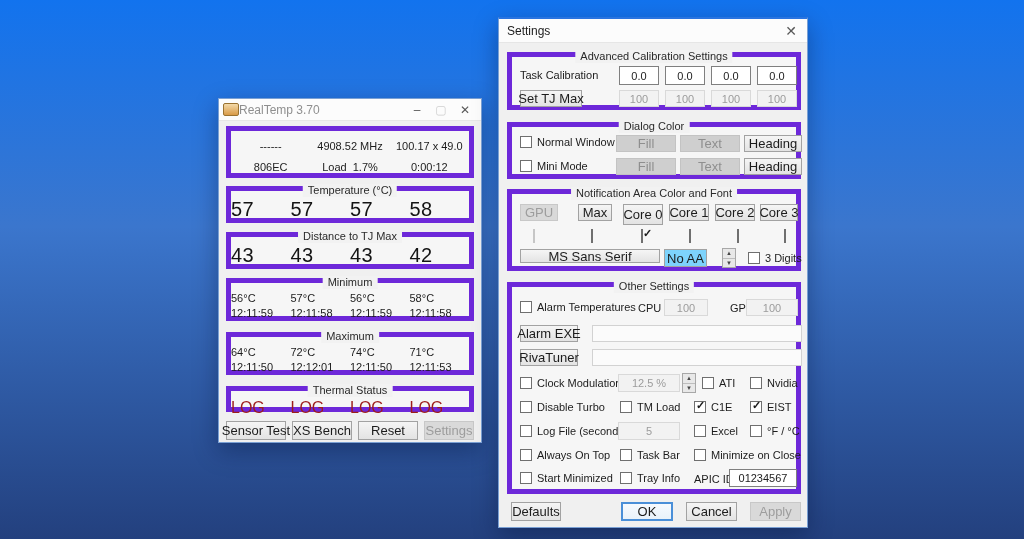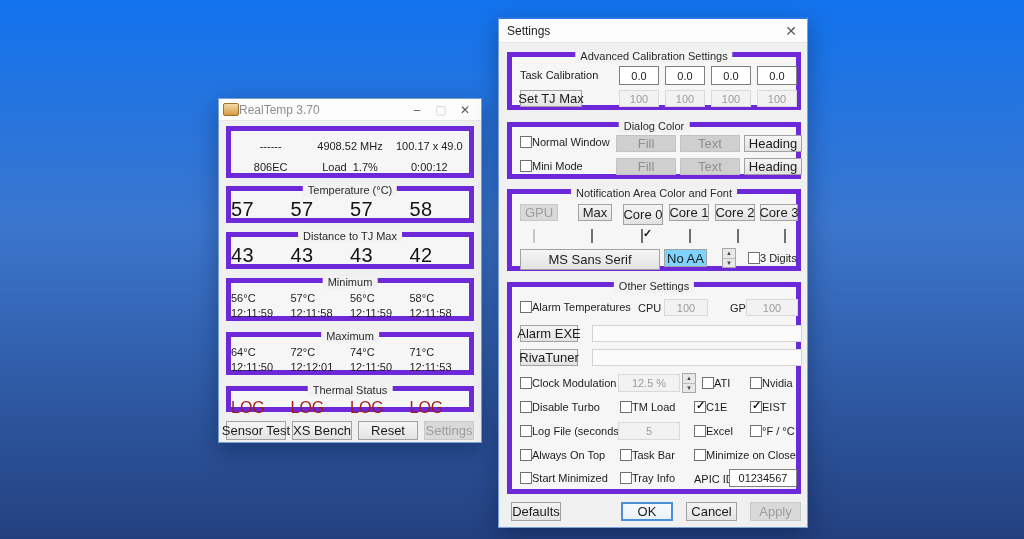--- a/index.html
+++ b/index.html
@@ -19,21 +19,21 @@
   .btn{display:flex;align-items:center;justify-content:center;box-sizing:border-box;
     background:linear-gradient(#f5f5f5,#e3e3e3);border:1px solid #a2a2a2;font-size:13px;height:19px;
     color:#1c1c1c;white-space:nowrap}
   .btn.dim{background:#cfcfcf;border-color:#c3c3c3;color:#8f8f8f}
   .btn.dis{background:#d9d9d9;border-color:#c8c8c8;color:#9d9d9d}
   .btn.default{border:2px solid #4a8fd8;background:linear-gradient(#f6fafe,#e9f2fa)}
   .field{display:flex;align-items:center;justify-content:center;box-sizing:border-box;
     background:#fff;border:1px solid #7f7f7f;font-size:11px;height:19px}
   .field.dis{background:#f2f2f2;border-color:#d9d9d9;color:#9c9c9c}
   .field.empty{background:#fbfbfb;border-color:#d2d2d2}
-  .cbrow{display:flex;align-items:center;white-space:nowrap}
+  .cbrow{display:flex;align-items:center;gap:5px;white-space:nowrap}
   .cb{width:12px;height:12px;flex:none;background:#fff;border:1px solid #6f6f6f;
     box-sizing:border-box;position:relative}
   .cb.checked::after{content:"✓";position:absolute;left:-1px;top:-3px;width:13px;text-align:center;
     font-size:11px;font-weight:bold;color:#1c1c1c}
   .cb.dis{border-color:#c6c6c6;background:#f4f4f4}
   .spinner{display:flex;flex-direction:column;border:1px solid #a8a8a8;background:#e8e8e8;box-sizing:border-box}
   .spin{flex:1;text-align:center;font-size:6px;line-height:8px;color:#444}
   .spin + .spin{border-top:1px solid #bdbdbd}
   .grid4{display:grid;grid-template-columns:repeat(4,1fr);}
   .grid3{display:grid;grid-template-columns:repeat(3,1fr);text-align:center}
@@ -184,21 +184,21 @@
       <div class="btn abs" style="left:111px;top:10px;width:40px;height:21px">Core 0</div>
       <div class="btn abs" style="left:157px;top:10px;width:40px;height:17px">Core 1</div>
       <div class="btn abs" style="left:203px;top:10px;width:40px;height:17px">Core 2</div>
       <div class="btn abs" style="left:248px;top:10px;width:38px;height:17px">Core 3</div>
       <span class="cb abs dis" style="left:21px;top:36px"></span>
       <span class="cb abs" style="left:77px;top:36px"></span>
       <span class="cb abs checked" style="left:125px;top:36px"></span>
       <span class="cb abs" style="left:171px;top:36px"></span>
       <span class="cb abs" style="left:217px;top:36px"></span>
       <span class="cb abs" style="left:262px;top:36px"></span>
-      <div class="btn abs" style="left:8px;top:55px;width:140px;height:21px">MS Sans Serif</div>
+      <div class="btn abs" style="left:8px;top:55px;width:140px;height:14px">MS Sans Serif</div>
       <div class="btn abs" style="left:152px;top:55px;width:43px;height:18px;background:#7dd3fc">No AA</div>
       <div class="spinner abs" style="left:210px;top:54px;width:14px;height:20px">
         <span class="spin">▲</span>
         <span class="spin">▼</span>
       </div>
       <div class="cbrow abs" style="left:236px;top:58px">
         <span class="cb"></span>
         <span>3 Digits</span>
       </div>
     </div>

